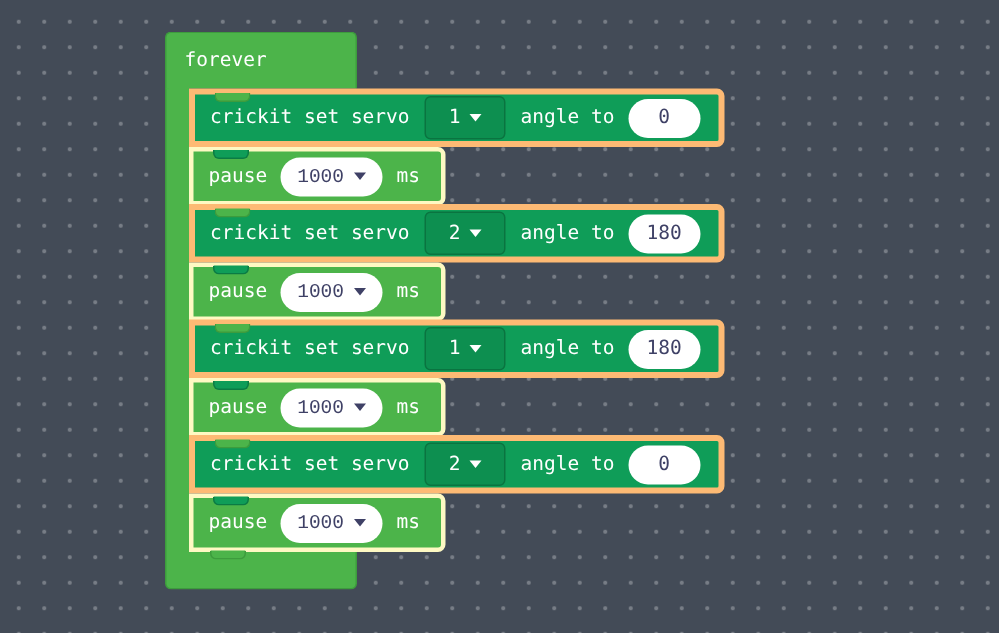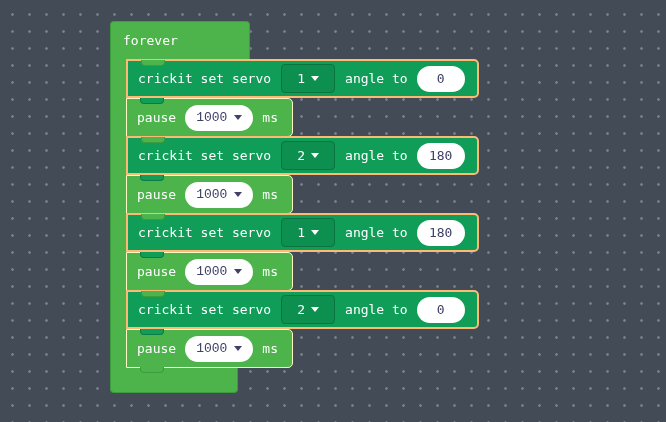--- a/index.html
+++ b/index.html
@@ -10,21 +10,21 @@
     background-size:17px 17px;
     background-position:4px 6px;
     font-family:"DejaVu Sans Mono","Liberation Mono",monospace;
     font-size:13px;
     -webkit-font-smoothing:antialiased;
   }
   .abs{position:absolute;box-sizing:border-box;}
 
   
   .forever-header{
-    left:110px;top:21px;width:140px;height:38px;
+    left:110px;top:21px;width:128px;height:38px;
     background:#4cb44a;border:1px solid #3d9c3d;border-bottom:none;
     border-radius:4px 4px 0 0;
     color:#fff;display:flex;align-items:center;padding-left:12px;
   }
   .forever-spine{
     left:110px;top:40px;width:16px;height:340px;
     background:#4cb44a;border-left:1px solid #3d9c3d;
   }
   .forever-footer{
     left:110px;top:368px;width:128px;height:25px;
@@ -35,24 +35,24 @@
   
   .block{
     left:126px;height:39px;
     display:inline-flex;align-items:center;
     color:#fff;white-space:nowrap;
     padding:0 12px 0 8px;
     border-radius:0 5px 5px 0;
   }
   .block>*{margin-right:0;}
   .crickit{
-    background:#0f9d58;border:2px solid #fdba74;
+    background:#0f9d58;border:4px solid #fdba74;
   }
   .pause{
-    background:#4cb44a;border:1px solid #fef9c3;
+    background:#4cb44a;border:3px solid #fef9c3;
   }
   .lbl{padding:0 2px;}
 
   
   .tab{
     position:absolute;top:-1px;left:13px;width:22px;height:5px;
     border-radius:0 0 4px 4px;
   }
   .tab-loops{background:#4cb44a;border:1px solid #3d9c3d;border-top:none;}
   .tab-crickit{background:#0f9d58;border:1px solid #0b7b44;border-top:none;}

